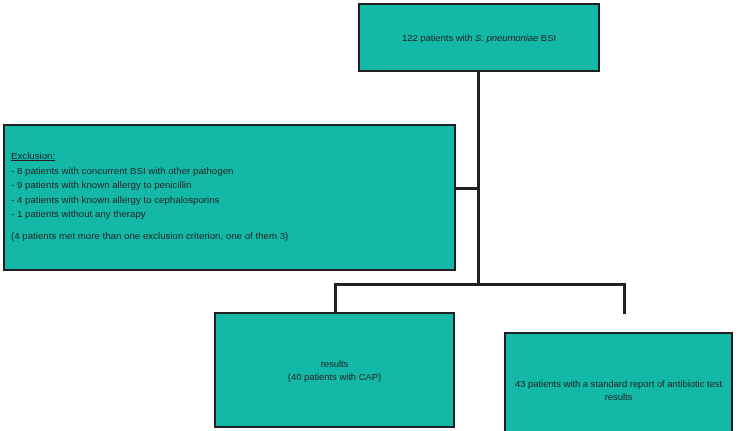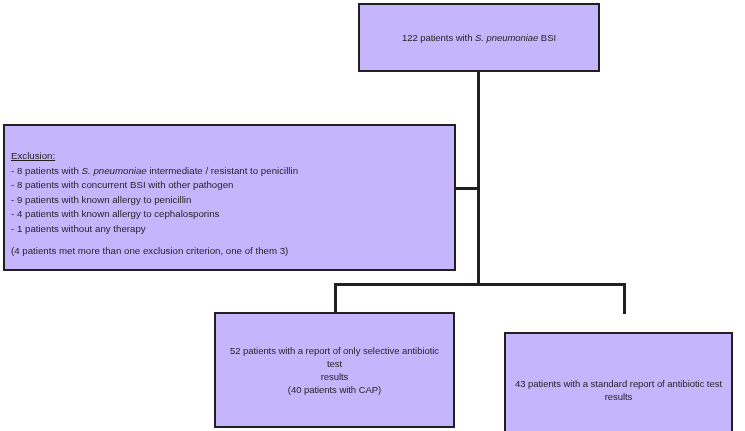--- a/index.html
+++ b/index.html
@@ -11,21 +11,21 @@
     position: relative;
     width: 745px;
     height: 431px;
     background: #ffffff;
     font-family: "Liberation Sans", sans-serif;
     overflow: hidden;
   }
   .box {
     position: absolute;
     border: 2.5px solid #231f20;
-    background: #c4b5fd;
+    background: #14b8a6;
     box-sizing: border-box;
     display: flex;
     align-items: center;
     justify-content: center;
     color: #231f20;
   }
   .box-text {
     text-align: center;
     font-size: 9.5px;
     line-height: 13px;
@@ -134,33 +134,31 @@
 
   <div class="box" id="node-top">
     <div class="box-text">
       <span>122 patients with </span><span class="ital">S. pneumoniae</span><span> BSI</span>
     </div>
   </div>
 
   <div class="box" id="node-exclusion">
     <div class="exclusion-text">
       <div class="exclusion-title">Exclusion:</div>
-      <div><span>- 8 patients with </span><span class="ital">S. pneumoniae</span><span> intermediate / resistant to penicillin</span></div>
       <div><span>- 8 patients with concurrent BSI  with other pathogen</span></div>
       <div><span>- 9 patients with known allergy to penicillin</span></div>
       <div><span>- 4 patients with known allergy to cephalosporins</span></div>
       <div><span>- 1 patients without any therapy</span></div>
       <div class="exclusion-gap"></div>
       <div>(4 patients met more than one exclusion criterion, one of them 3)</div>
     </div>
   </div>
 
   <div class="box" id="node-selective">
     <div class="box-text">
-      <div>52 patients with a report of only selective antibiotic test</div>
       <div>results</div>
       <div>(40 patients with CAP)</div>
     </div>
   </div>
 
   <div class="box" id="node-standard">
     <div class="box-text">
       <div>43 patients with a standard report of antibiotic test</div>
       <div>results</div>
     </div>

